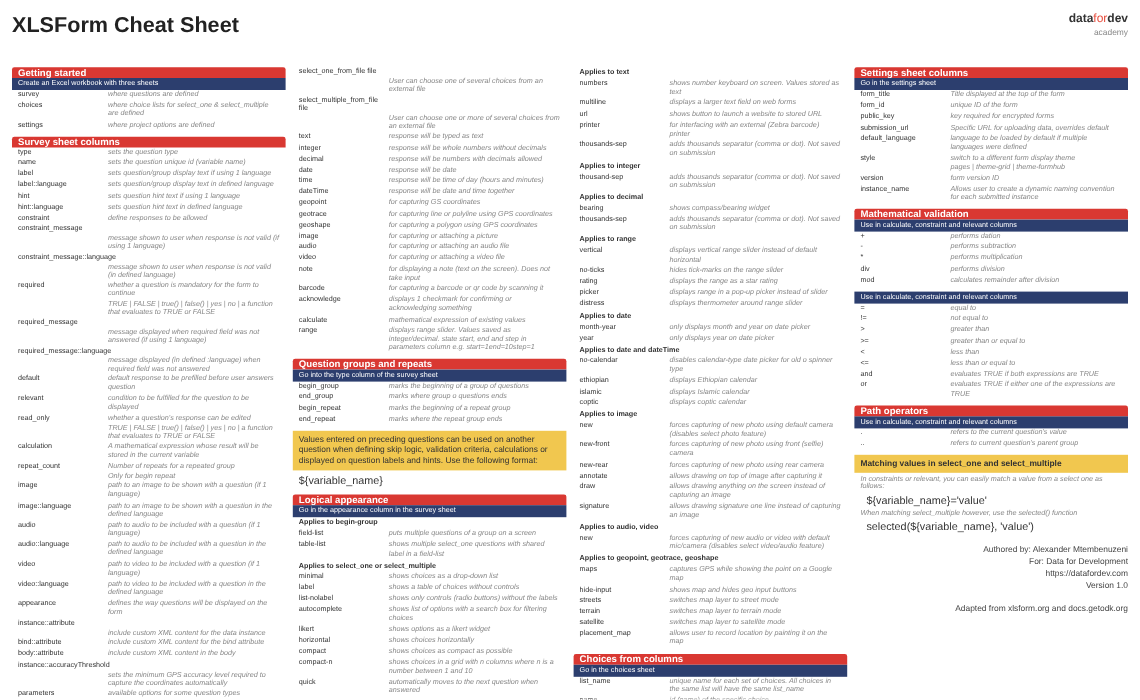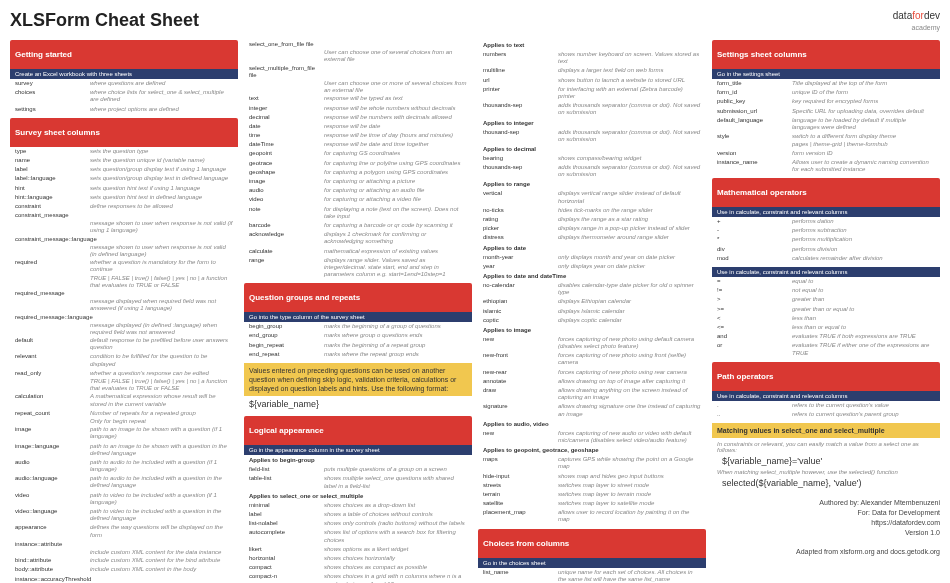--- a/index.html
+++ b/index.html
@@ -1,24 +1,24 @@
 <!DOCTYPE html>
 <html><head>
 <meta charset="utf-8">
 <style>
 *{margin:0;padding:0;box-sizing:border-box}
 body{font-family:Arial,sans-serif;font-size:6px;background:#fff;width:950px;height:583px;padding:10px;color:#333}
-.header{display:flex;justify-content:space-between;align-items:flex-start;margin-bottom:8px}
+.header{display:flex;justify-content:space-between;align-items:center;margin-bottom:24px}
 .title{font-size:18px;font-weight:bold;color:#222}
 .logo{text-align:right;font-size:10px}
-.logo .d{color:#333;font-weight:normal}.logo .f{color:#e74c3c;}.logo .a{color:#888;font-size:7px}
+.logo .d{color:#333;font-weight:bold}.logo .f{color:#e74c3c;}.logo .a{color:#888;font-size:7px}
 .cols{display:flex;gap:6px}
 .col{flex:1;min-width:0}
 .sec{margin-bottom:4px}
-.hred{background:#d93832;color:#fff;padding:10px 5px;font-size:8px;font-weight:bold;border-radius:2px 2px 0 0}
+.hred{background:#d93832;color:#fff;padding:0 5px;font-size:8px;font-weight:bold;border-radius:2px 2px 0 0}
 .hblue{background:#2c3e6e;color:#fff;padding:2px 5px;font-size:6px}
 .hyel{background:#f1c74f;color:#333;padding:3px 5px;font-size:7px;line-height:1.3}
 .row{display:flex;padding:1px 5px;line-height:1.2}
 .k{width:75px;flex-shrink:0;color:#333}
 .v{flex:1;color:#888;font-style:italic}
 .note{color:#888;font-style:italic;padding:0 5px 0 80px;line-height:1.2}
 .var{font-weight:normal;color:#333;padding:3px 5px;font-size:9px}
 .footer{text-align:right;font-size:7px;color:#444;margin-top:4px;line-height:1.4}
 .sub{font-size:6px;font-weight:bold;padding:2px 5px;color:#333}
 </style>
@@ -525,21 +525,21 @@
         <div class="row">
           <div class="k">version</div>
           <div class="v">form version ID</div>
         </div>
         <div class="row">
           <div class="k">instance_name</div>
           <div class="v">Allows user to create a dynamic naming convention for each submitted instance</div>
         </div>
       </div>
       <div class="sec">
-        <div class="hred">Mathematical operators</div>
+        <div class="hred">Mathematical validation</div>
         <div class="hblue">Use in calculate, constraint and relevant columns</div>
         <div class="row">
           <div class="k">+</div>
           <div class="v">performs dation</div>
         </div>
         <div class="row">
           <div class="k">-</div>
           <div class="v">performs subtraction</div>
         </div>
         <div class="row">

